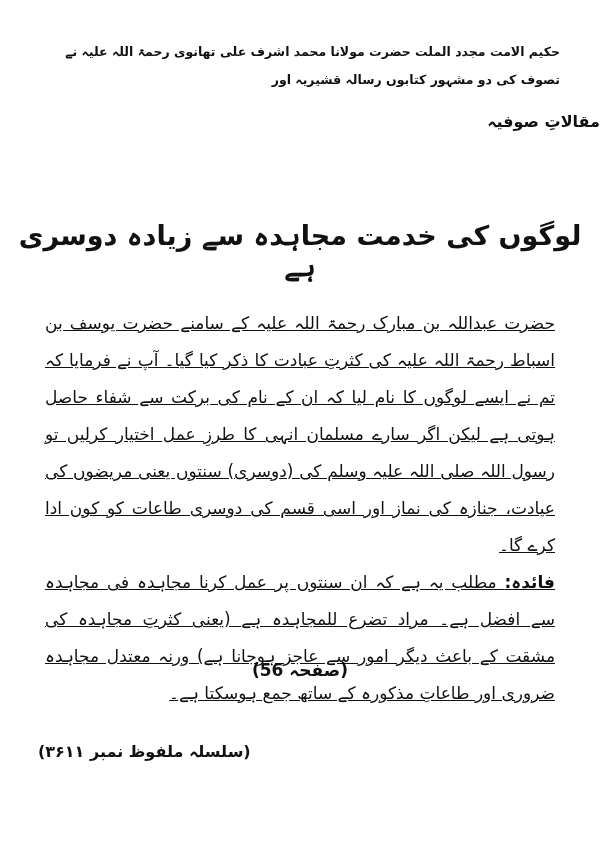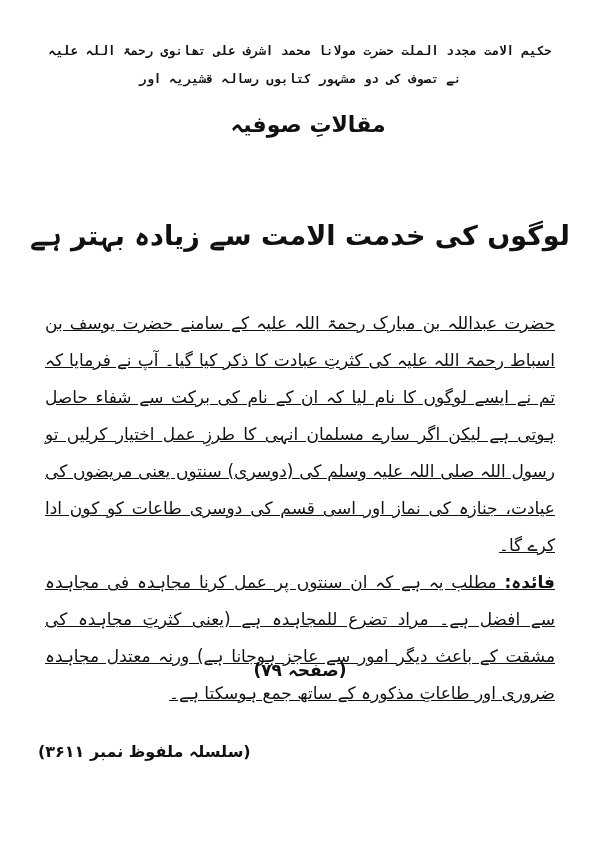--- a/index.html
+++ b/index.html
@@ -3,25 +3,25 @@
 <meta charset="utf-8">
 <style>
   html, body { margin: 0; padding: 0; background: #ffffff; }
   body {
     width: 600px; height: 849px; position: relative; overflow: hidden;
     font-family: "DejaVu Sans", sans-serif; color: #111111;
   }
   .page { position: absolute; inset: 0; direction: rtl; }
   .intro {
     position: absolute; top: 38px; left: 40px; right: 40px;
-    text-align: center; font-size: 12.5px; line-height: 28px; font-weight: bold; font-family: Liberation Mono, monospace;
+    text-align: right; font-size: 12.5px; line-height: 28px; font-weight: bold;
   }
   .series-title {
     position: absolute; top: 112px; left: 16px; right: 0;
-    text-align: center; font-size: 22px; font-weight: bold;
+    font-size: 16px; font-weight: bold;
   }
   .heading {
     position: absolute; top: 220px; left: 0; right: 0;
     text-align: center; font-size: 27px; font-weight: bold;
   }
   .body-text {
     position: absolute; top: 305px; left: 45px; right: 45px;
     font-size: 17px; line-height: 37px; text-align: justify;
   }
   .body-text p { margin: 0; text-decoration: underline; }
@@ -39,23 +39,23 @@
 </head>
 <body>
 
 <div class="page">
   <div class="intro">
     <div>حکیم الامت مجدد الملت حضرت مولانا محمد اشرف علی تھانوی رحمۃ اللہ علیہ نے تصوف کی دو مشہور کتابوں رسالہ قشیریہ اور</div>
   </div>
 
   <div class="series-title">مقالاتِ صوفیہ</div>
 
-  <div class="heading">لوگوں کی خدمت الامت سے زیادہ بہتر ہے</div>
+  <div class="heading">لوگوں کی خدمت مجاہدہ سے زیادہ دوسری ہے</div>
 
   <div class="body-text">
     <p>حضرت عبداللہ بن مبارک رحمۃ اللہ علیہ کے سامنے حضرت یوسف بن اسباط رحمۃ اللہ علیہ کی کثرتِ عبادت کا ذکر کیا گیا۔ آپ نے فرمایا کہ تم نے ایسے لوگوں کا نام لیا کہ ان کے نام کی برکت سے شفاء حاصل ہوتی ہے لیکن اگر سارے مسلمان انہی کا طرزِ عمل اختیار کرلیں تو رسول اللہ صلی اللہ علیہ وسلم کی (دوسری) سنتوں یعنی مریضوں کی عیادت، جنازہ کی نماز اور اسی قسم کی دوسری طاعات کو کون ادا کرے گا۔</p>
     <p class="benefit"><span class="benefit-label">فائدہ:</span><span> مطلب یہ ہے کہ ان سنتوں پر عمل کرنا مجاہدہ فی مجاہدہ سے افضل ہے۔ مراد تضرع للمجاہدہ ہے (یعنی کثرتِ مجاہدہ کی مشقت کے باعث دیگر امور سے عاجز ہوجانا ہے) ورنہ معتدل مجاہدہ ضروری اور طاعاتِ مذکورہ کے ساتھ جمع ہوسکتا ہے۔</span></p>
   </div>
 
-  <div class="page-ref">(صفحہ ۷۹)</div>
+  <div class="page-ref">(صفحہ 56)</div>
 
   <div class="footer-ref">(سلسلہ ملفوظ نمبر ۳۶۱۱)</div>
 </div>
 
 </body></html>

